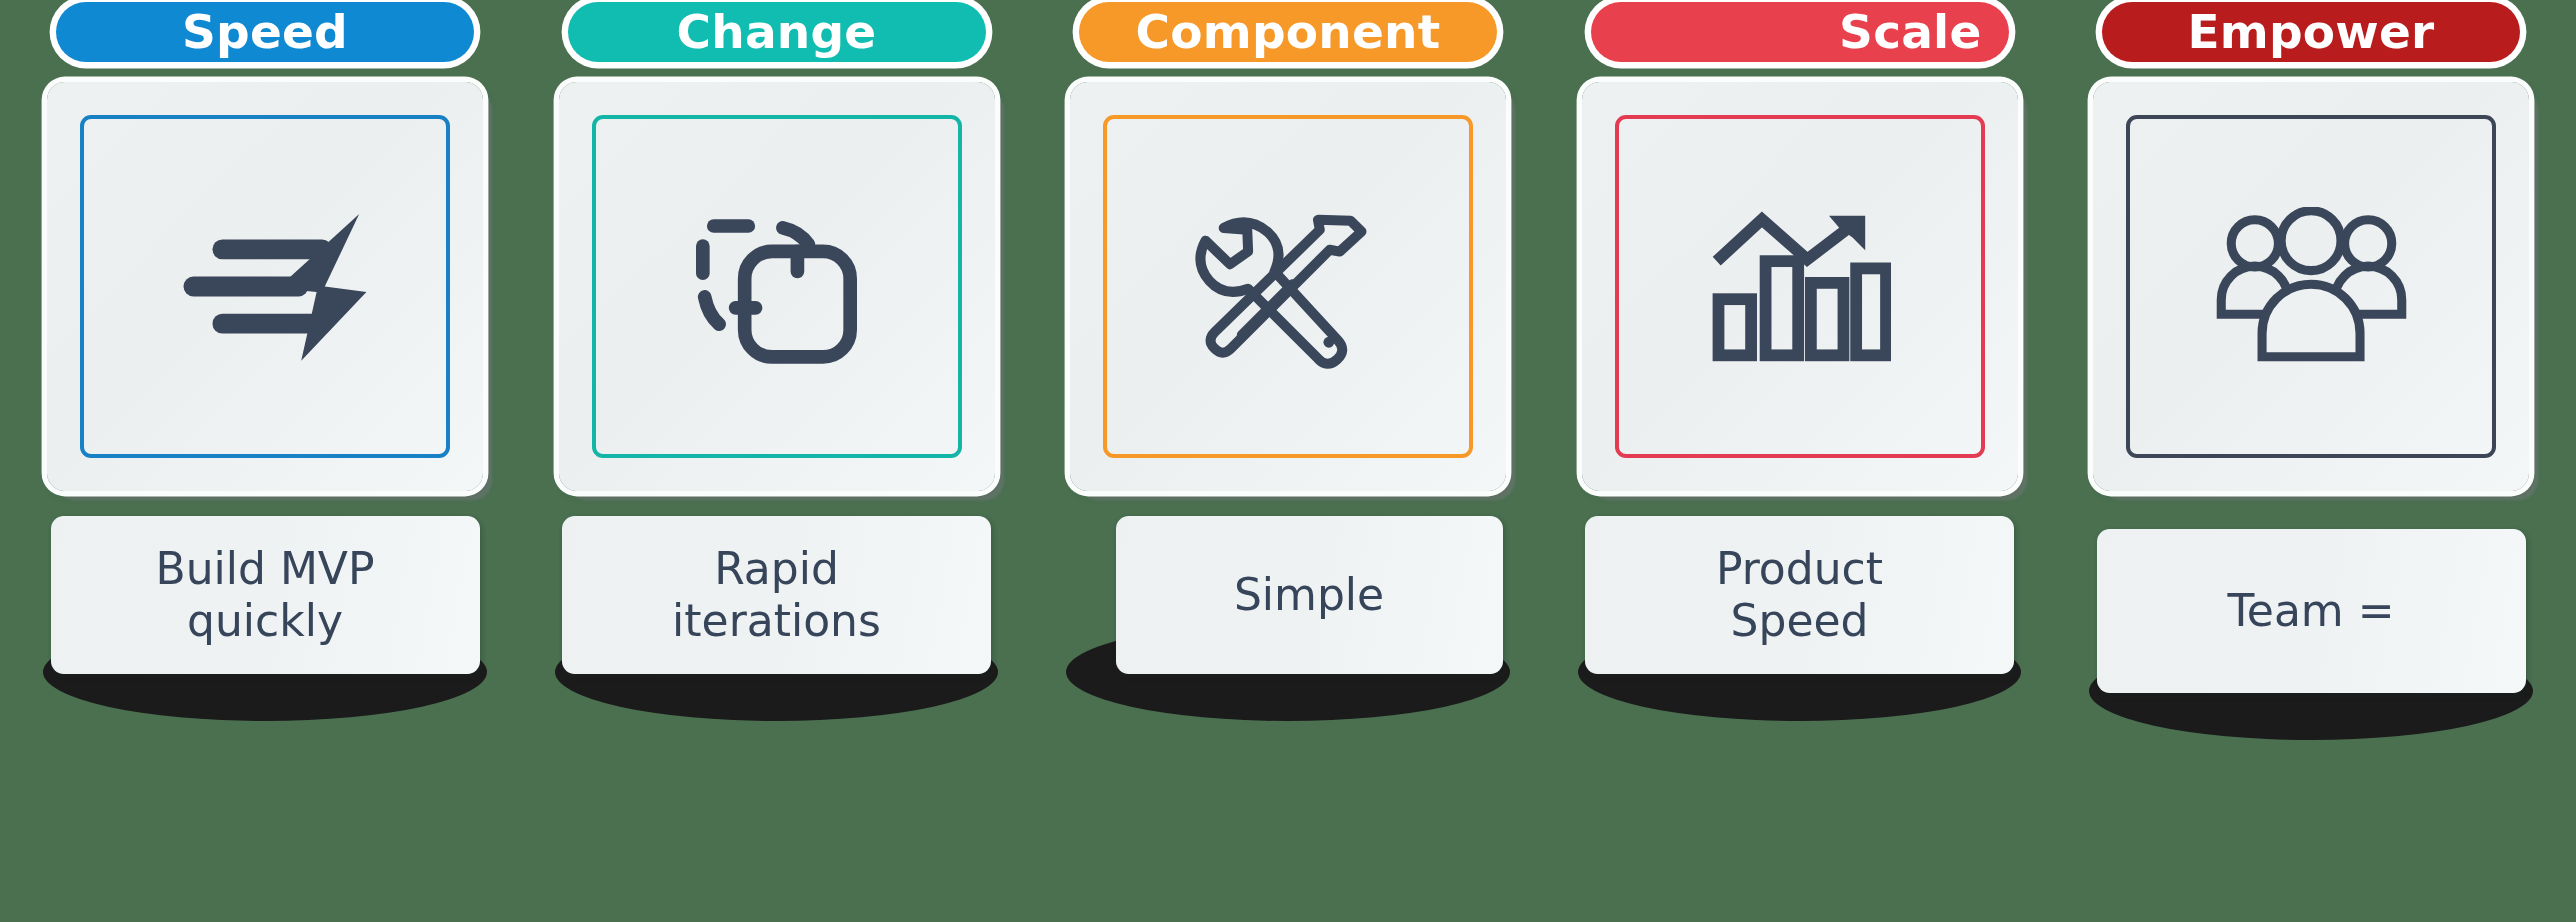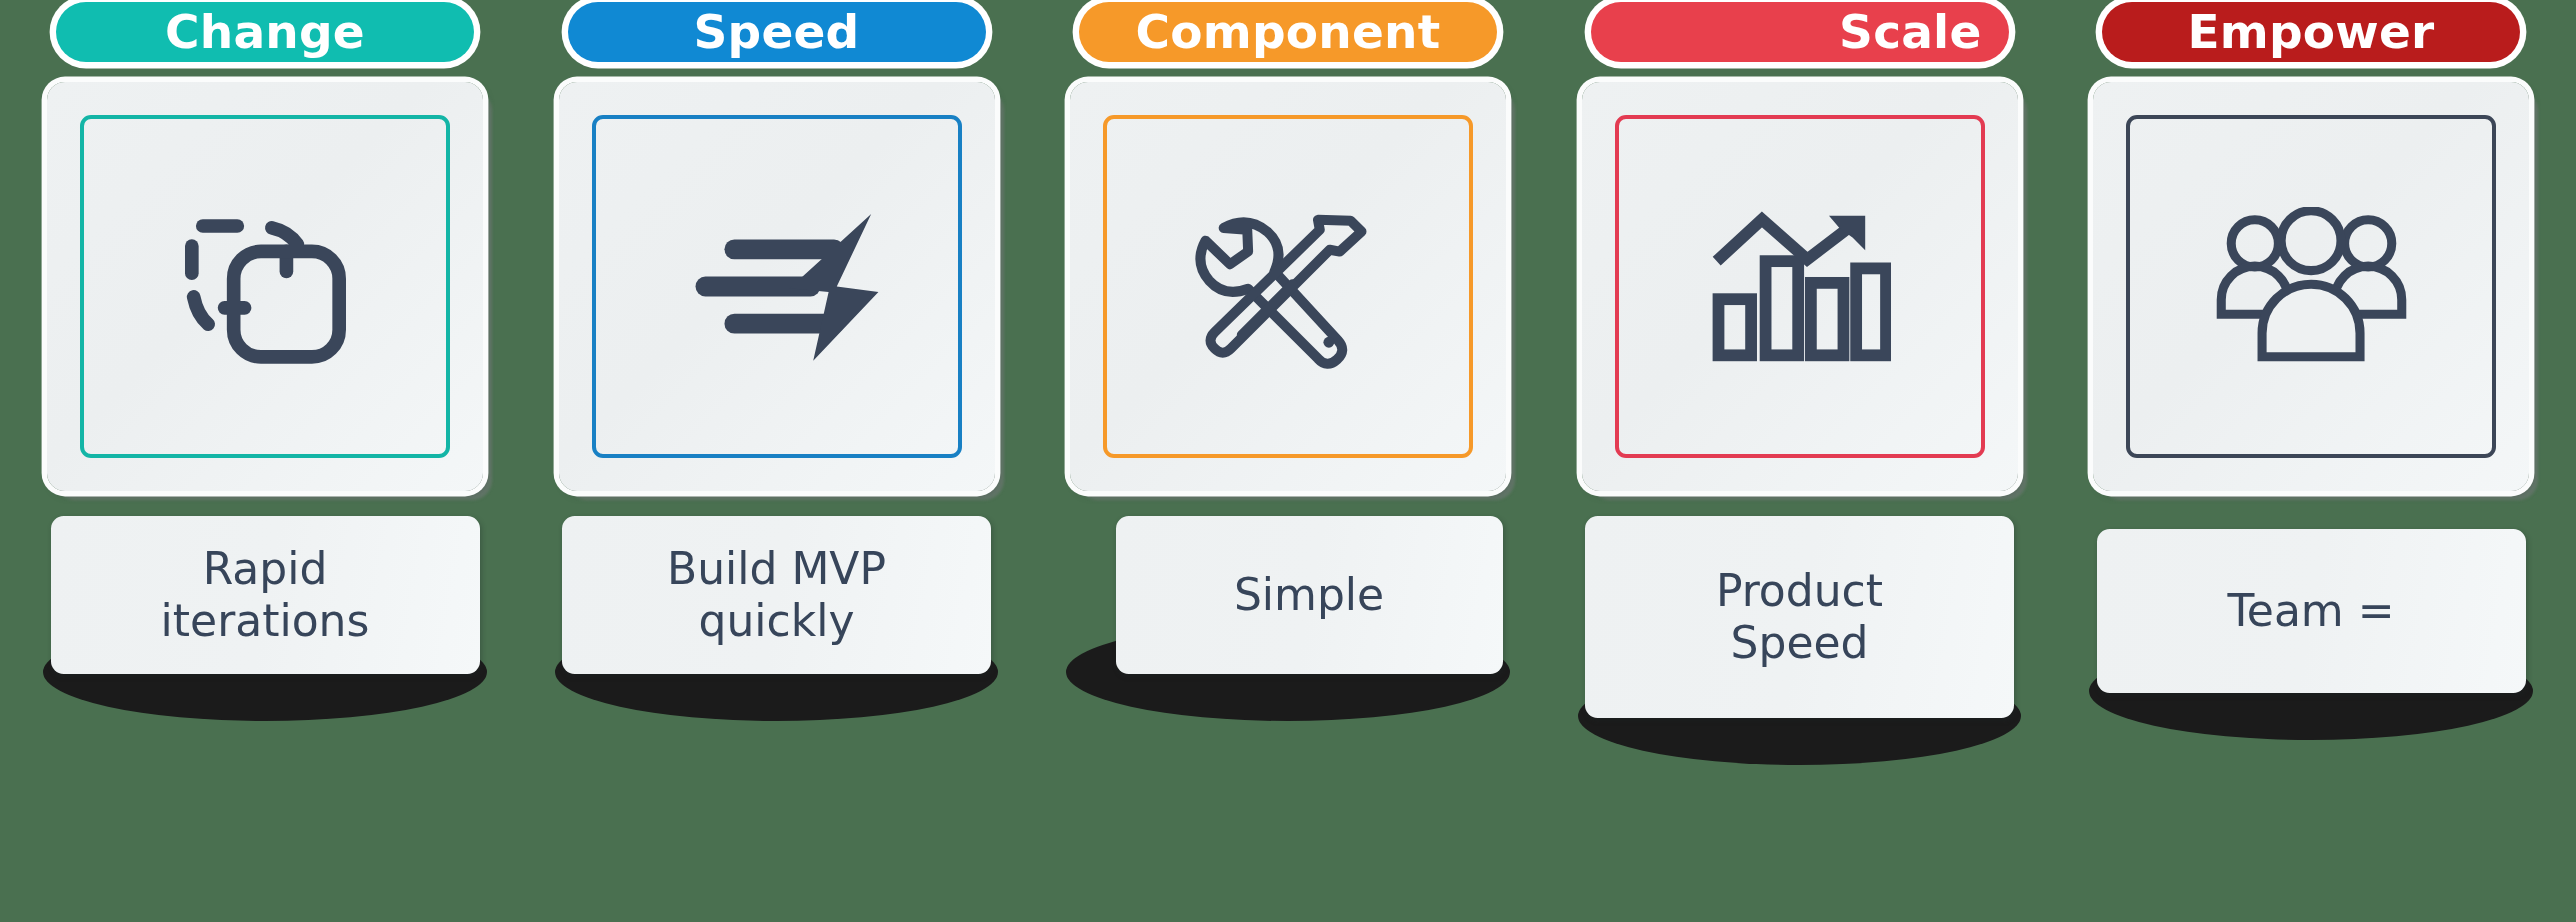--- a/index.html
+++ b/index.html
@@ -148,20 +148,57 @@
 </style>
 </head>
 <body>
 
 <div id="board">
   <div class="columns">
 
     <div class="column" style="width:468px;">
       <div class="pill-wrap">
         <div class="pill-shadow"></div>
+        <div class="pill" style="background:#1089d3; width:418px;">
+          <span>Speed</span>
+        </div>
+      </div>
+
+      <div class="card-wrap">
+        <div class="card-shadow"></div>
+        <div class="card" style="width:436px; height:409px;">
+          <div class="card-inner" style="width:370px; height:343px; border-color:#1880c4;">
+            <span>
+              <svg class="icon-svg" width="218" height="163" viewBox="0 0 240 180">
+                <g fill="#3a465a">
+                  <rect x="62" y="38" width="132" height="22" rx="11"></rect>
+                  <rect x="30" y="79" width="138" height="22" rx="11"></rect>
+                  <rect x="62" y="120" width="132" height="22" rx="11"></rect>
+                  <path d="M224 10 L134 92 L177 96 L160 172 L232 96 L186 90 Z"></path>
+                </g>
+              </svg>
+            </span>
+          </div>
+        </div>
+      </div>
+
+      <div class="caption-wrap" style="width:429px;">
+        <div class="caption-ellipse"></div>
+        <div class="caption" style="height:158px;">
+          <div>
+            <span>Build MVP</span>
+            <span>quickly</span>
+          </div>
+        </div>
+      </div>
+    </div>
+
+    <div class="column" style="width:468px;">
+      <div class="pill-wrap">
+        <div class="pill-shadow"></div>
         <div class="pill" style="background:#10bdb0; width:418px;">
           <span>Change</span>
         </div>
       </div>
 
       <div class="card-wrap">
         <div class="card-shadow"></div>
         <div class="card" style="width:436px; height:409px;">
           <div class="card-inner" style="width:370px; height:343px; border-color:#13b5a6;">
             <span>
@@ -188,57 +225,20 @@
             <span>Rapid</span>
             <span>iterations</span>
           </div>
         </div>
       </div>
     </div>
 
     <div class="column" style="width:468px;">
       <div class="pill-wrap">
         <div class="pill-shadow"></div>
-        <div class="pill" style="background:#1089d3; width:418px;">
-          <span>Speed</span>
-        </div>
-      </div>
-
-      <div class="card-wrap">
-        <div class="card-shadow"></div>
-        <div class="card" style="width:436px; height:409px;">
-          <div class="card-inner" style="width:370px; height:343px; border-color:#1880c4;">
-            <span>
-              <svg class="icon-svg" width="218" height="163" viewBox="0 0 240 180">
-                <g fill="#3a465a">
-                  <rect x="62" y="38" width="132" height="22" rx="11"></rect>
-                  <rect x="30" y="79" width="138" height="22" rx="11"></rect>
-                  <rect x="62" y="120" width="132" height="22" rx="11"></rect>
-                  <path d="M224 10 L134 92 L177 96 L160 172 L232 96 L186 90 Z"></path>
-                </g>
-              </svg>
-            </span>
-          </div>
-        </div>
-      </div>
-
-      <div class="caption-wrap" style="width:429px;">
-        <div class="caption-ellipse"></div>
-        <div class="caption" style="height:158px;">
-          <div>
-            <span>Build MVP</span>
-            <span>quickly</span>
-          </div>
-        </div>
-      </div>
-    </div>
-
-    <div class="column" style="width:468px;">
-      <div class="pill-wrap">
-        <div class="pill-shadow"></div>
         <div class="pill" style="background:#f69929; width:418px;">
           <span>Component</span>
         </div>
       </div>
 
       <div class="card-wrap">
         <div class="card-shadow"></div>
         <div class="card" style="width:436px; height:409px;">
           <div class="card-inner" style="width:370px; height:343px; border-color:#f69929;">
             <span>
@@ -296,21 +296,21 @@
                 </g>
                 <path d="M132 12 L172 12 L172 50 L158 36 L144 26 Z" fill="#3a465a"></path>
               </svg>
             </span>
           </div>
         </div>
       </div>
 
       <div class="caption-wrap" style="width:429px;">
         <div class="caption-ellipse"></div>
-        <div class="caption" style="height:202px;">
+        <div class="caption" style="height:158px;">
           <div>
             <span>Product</span>
             <span>Speed</span>
           </div>
         </div>
       </div>
     </div>
 
     <div class="column" style="width:468px;">
       <div class="pill-wrap">

